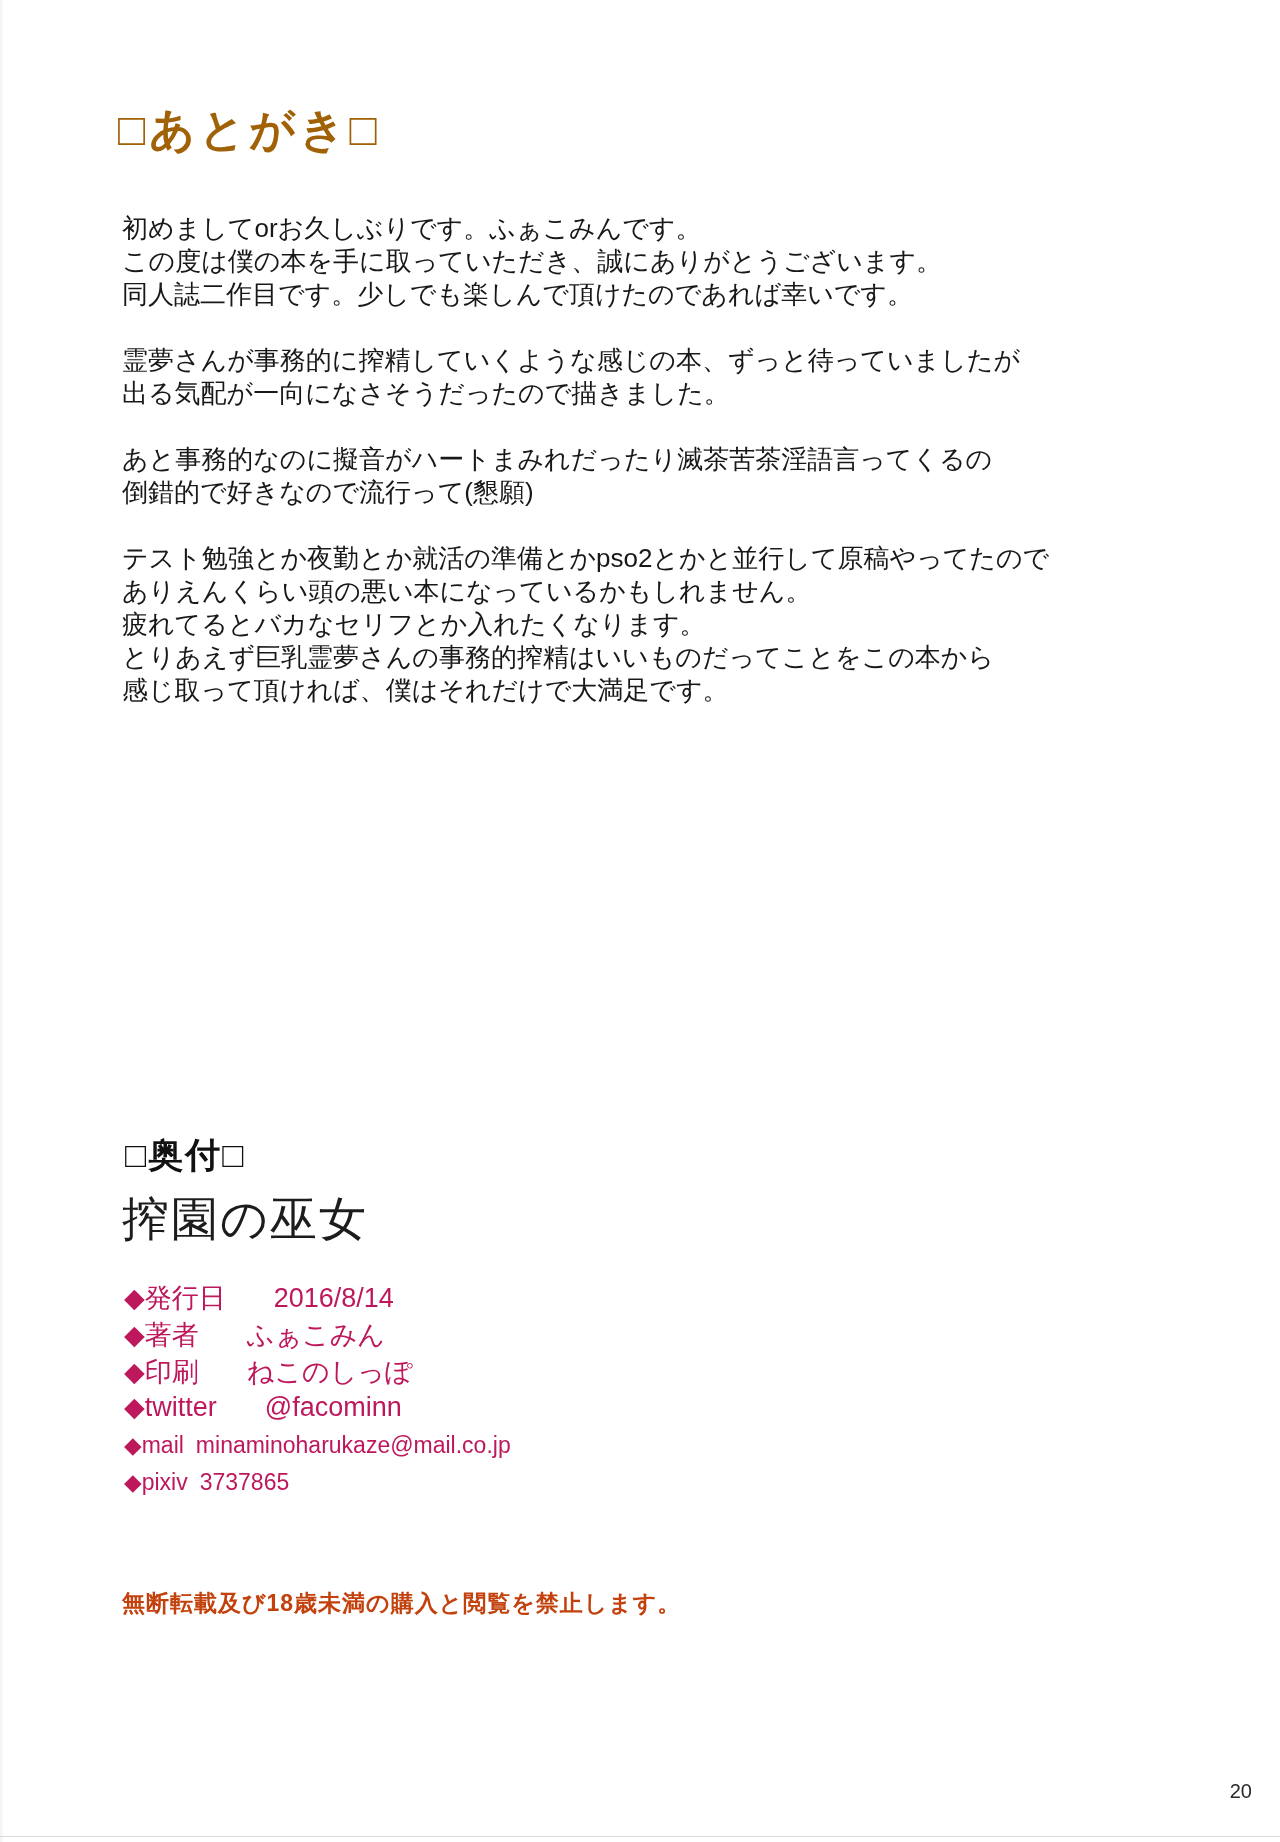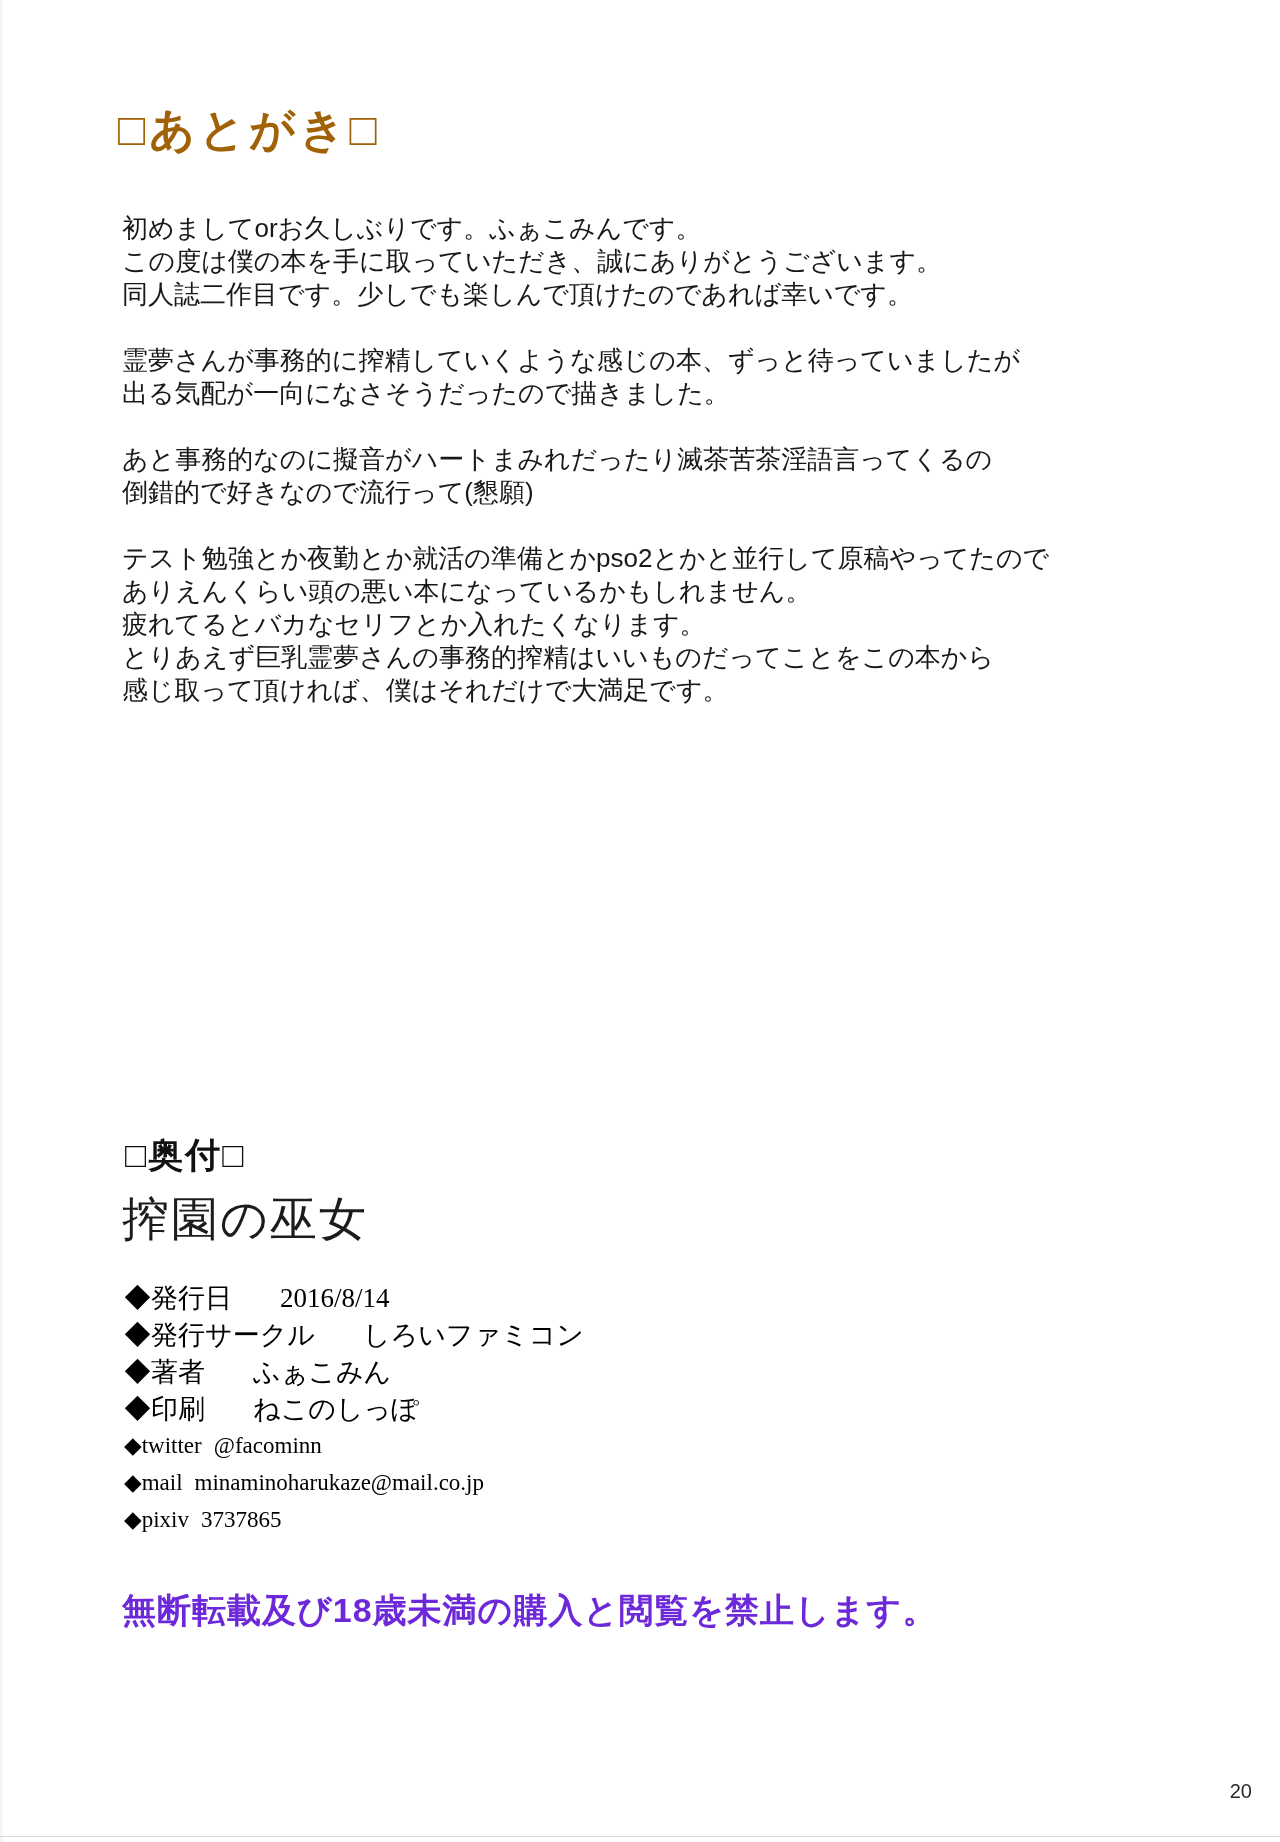--- a/index.html
+++ b/index.html
@@ -89,45 +89,44 @@
     position: absolute;
     left: 124px;
     top: 1280px;
     margin: 0;
     padding: 0;
     list-style: none;
   }
   .details li {
     height: 37px;
     font-size: 27px;
-    color: #000000;
+    color: #be185d;
     white-space: nowrap;
-    font-family: Liberation Serif, serif;
   }
   .details li:nth-child(n+5) {
     font-size: 23px;
     height: 37px;
     padding-top: 4px;
     box-sizing: border-box;
   }
   .details li:nth-child(-n+4) .d-value {
     margin-left: 48px;
   }
   .details li:nth-child(n+5) .d-value {
     margin-left: 12px;
   }
 
   .warning {
     position: absolute;
     left: 122px;
     top: 1588px;
-    font-size: 34px;
+    font-size: 23px;
     font-weight: bold;
     letter-spacing: 1px;
-    color: #6d28d9;
+    color: #c2410c;
   }
 
   .page-number {
     position: absolute;
     right: 28px;
     top: 1780px;
     font-size: 20px;
     color: #2a2a2a;
   }
 </style>
@@ -157,23 +156,20 @@
 
   <h2 class="colophon-header">□奥付□</h2>
 
   <div class="book-title">搾園の巫女</div>
 
   <ul class="details">
     <li>
       <span class="d-label">◆発行日</span><span class="d-value">2016/8/14</span>
     </li>
     <li>
-      <span class="d-label">◆発行サークル</span><span class="d-value">しろいファミコン</span>
-    </li>
-    <li>
       <span class="d-label">◆著者</span><span class="d-value">ふぁこみん</span>
     </li>
     <li>
       <span class="d-label">◆印刷</span><span class="d-value">ねこのしっぽ</span>
     </li>
     <li>
       <span class="d-label">◆twitter</span><span class="d-value">@facominn</span>
     </li>
     <li>
       <span class="d-label">◆mail</span><span class="d-value">minaminoharukaze@mail.co.jp</span>

